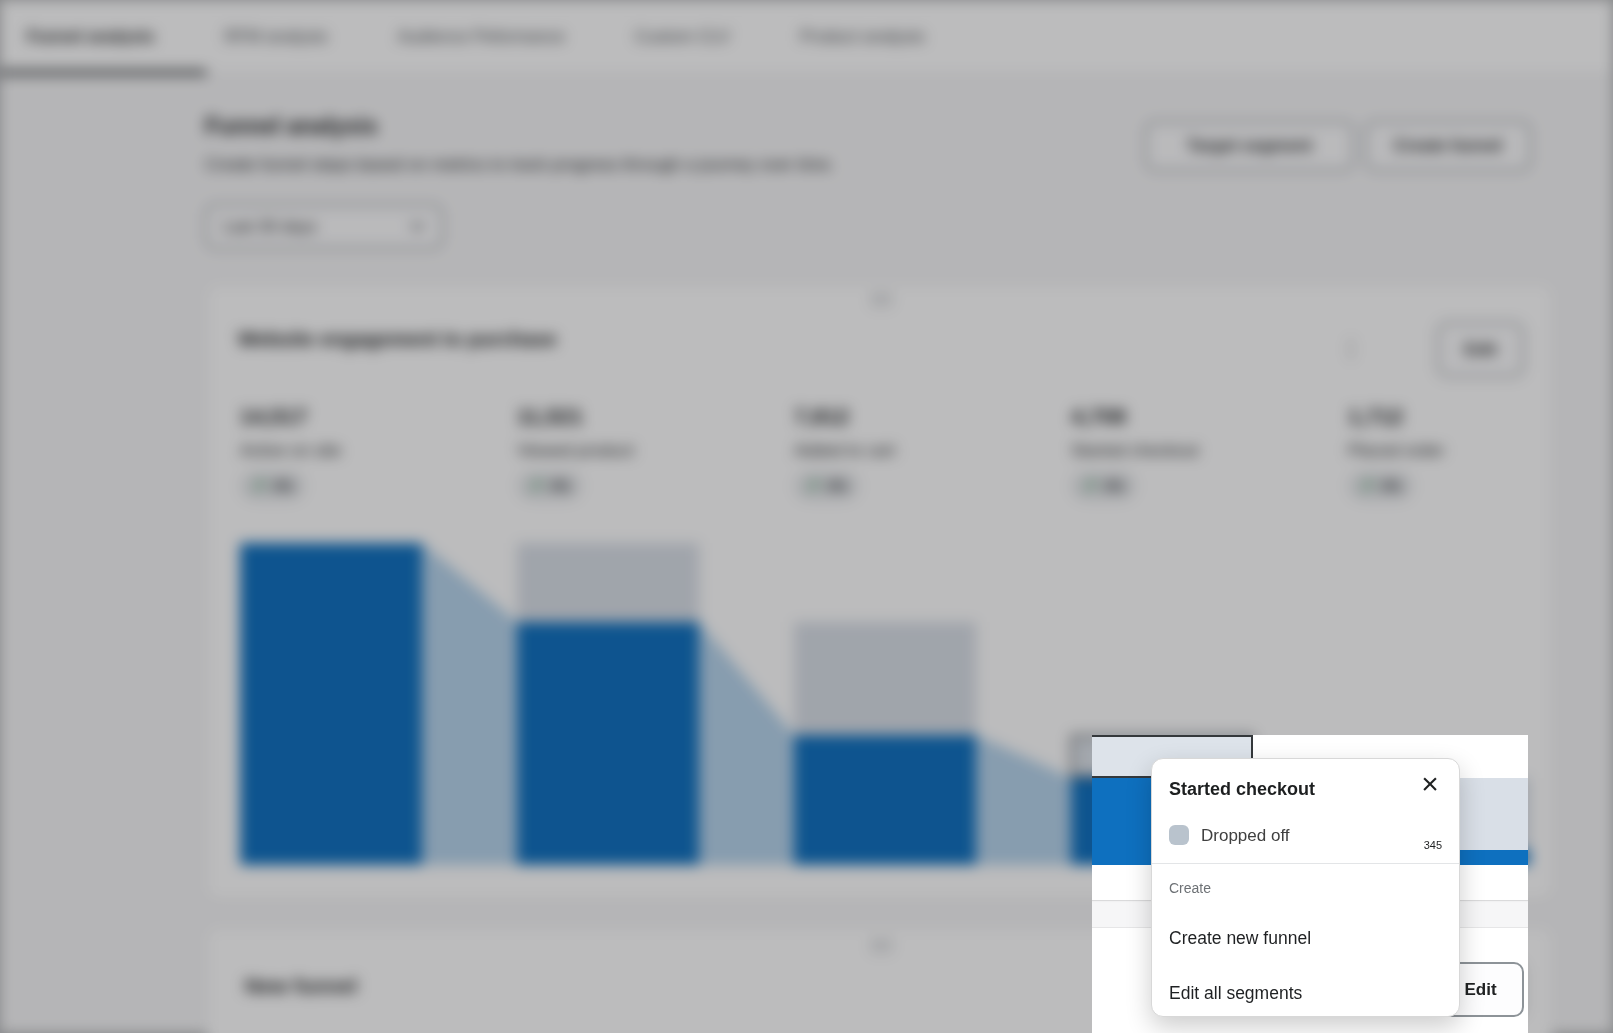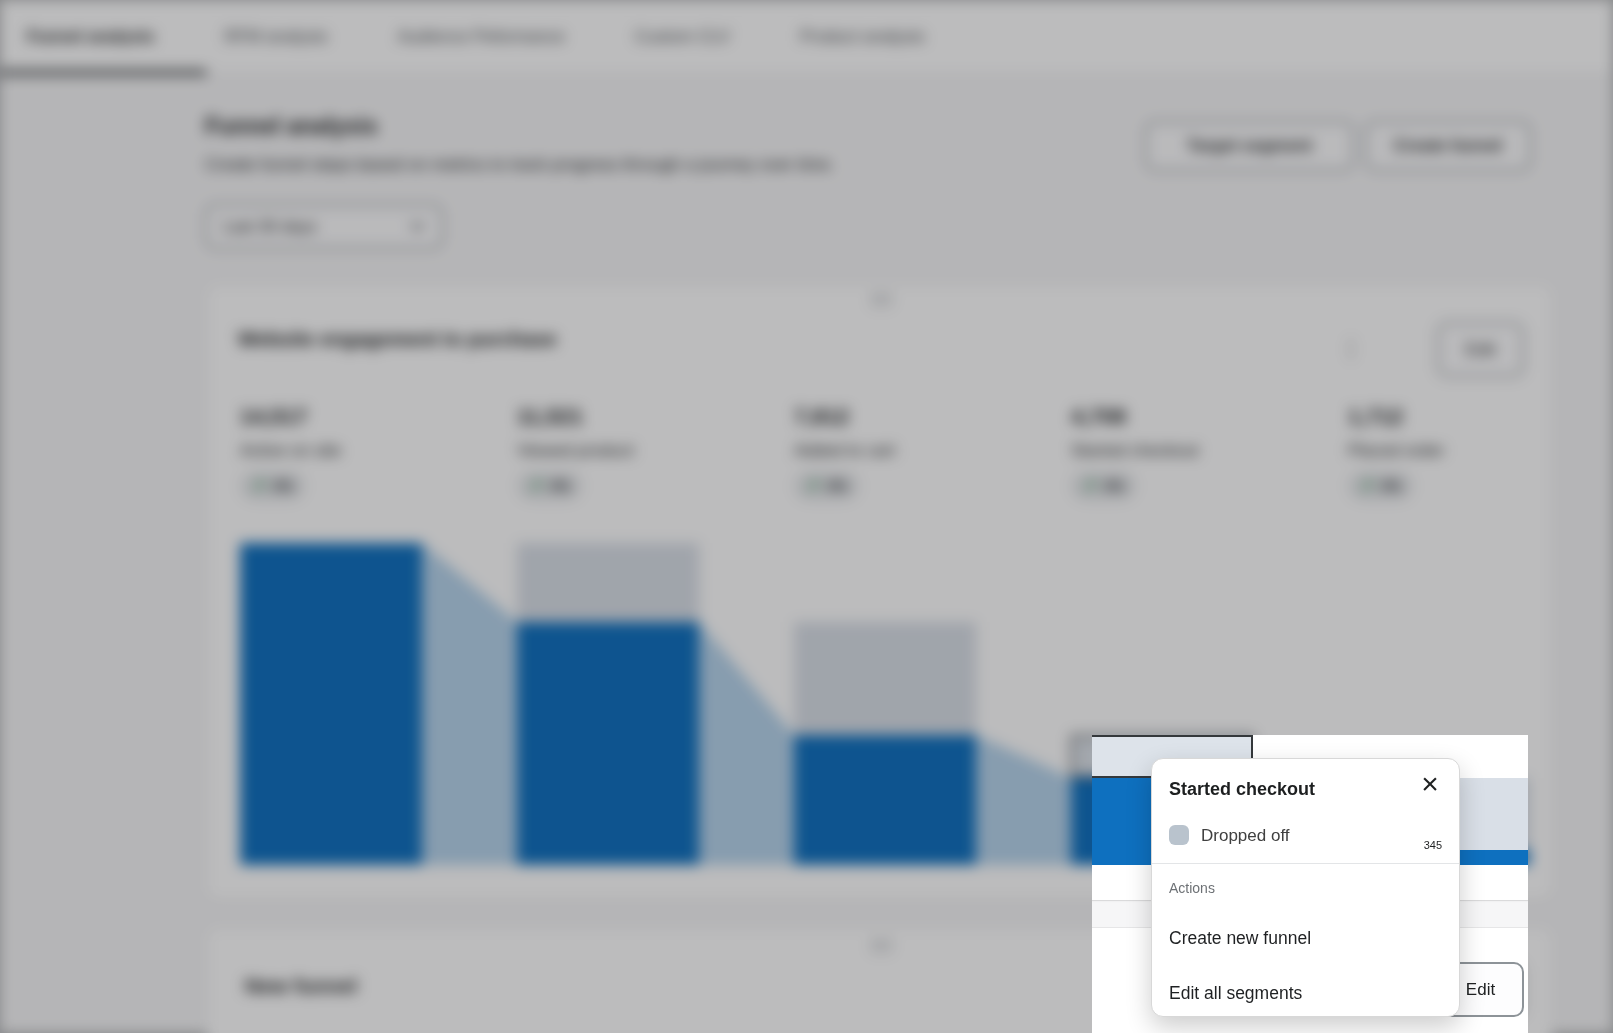--- a/index.html
+++ b/index.html
@@ -42,21 +42,21 @@
     background-image:radial-gradient(circle,#868c92 2.1px,rgba(0,0,0,0) 2.4px);
     background-size:8px 9px;background-position:1px 1px;background-repeat:repeat;}
   .dh1{left:869px;top:291px;}
   .dh2{left:869px;top:937px;}
   .card-title1{position:absolute;left:238px;top:328px;font-size:20px;font-weight:700;color:#1a1c1d;}
   .card-title2{position:absolute;left:245px;top:974px;font-size:21px;font-weight:700;color:#1a1c1d;}
   .kebab{position:absolute;left:1338px;top:326px;width:26px;height:46px;display:flex;align-items:center;
          justify-content:center;font-size:22px;color:#43464a;cursor:pointer;}
   .btn-edit{position:absolute;width:87px;height:55px;box-sizing:border-box;border:2px solid #8d9398;
             border-radius:10px;background:#fdfdfe;display:flex;align-items:center;justify-content:center;
-            font-size:17px;font-weight:400;color:#202223;cursor:pointer;}
+            font-size:17px;font-weight:700;color:#202223;cursor:pointer;}
   .edit1{left:1437px;top:322px;}
   .edit2{left:1437px;top:962px;}
 
   
   .metric{position:absolute;top:404px;width:230px;}
   .mc0{left:240px}.mc1{left:517px}.mc2{left:794px}.mc3{left:1071px}.mc4{left:1348px}
   .metric .val{font-size:22px;font-weight:700;color:#1a1d1f;}
   .metric .lab{margin-top:11px;font-size:17px;color:#202325;}
   .metric .badge{margin-top:10px;display:inline-flex;align-items:center;gap:7px;height:30px;
                  padding:0 12px;border-radius:15px;background:#e7e9eb;}
@@ -287,17 +287,17 @@
   </div>
 </div>
 
   <div class="popover">
     <div class="pop-title">Started checkout</div>
     <div class="pop-close">×</div>
     <div class="pop-swatch"></div>
     <div class="pop-drop-label">Dropped off</div>
     <div class="pop-drop-value">345</div>
     <div class="pop-divider"></div>
-    <div class="pop-section">Actions</div>
+    <div class="pop-section">Create</div>
     <div class="pop-action pa0">Create new funnel</div>
     <div class="pop-action pa1">Edit all segments</div>
   </div>
 </div>
 
 </body></html>

